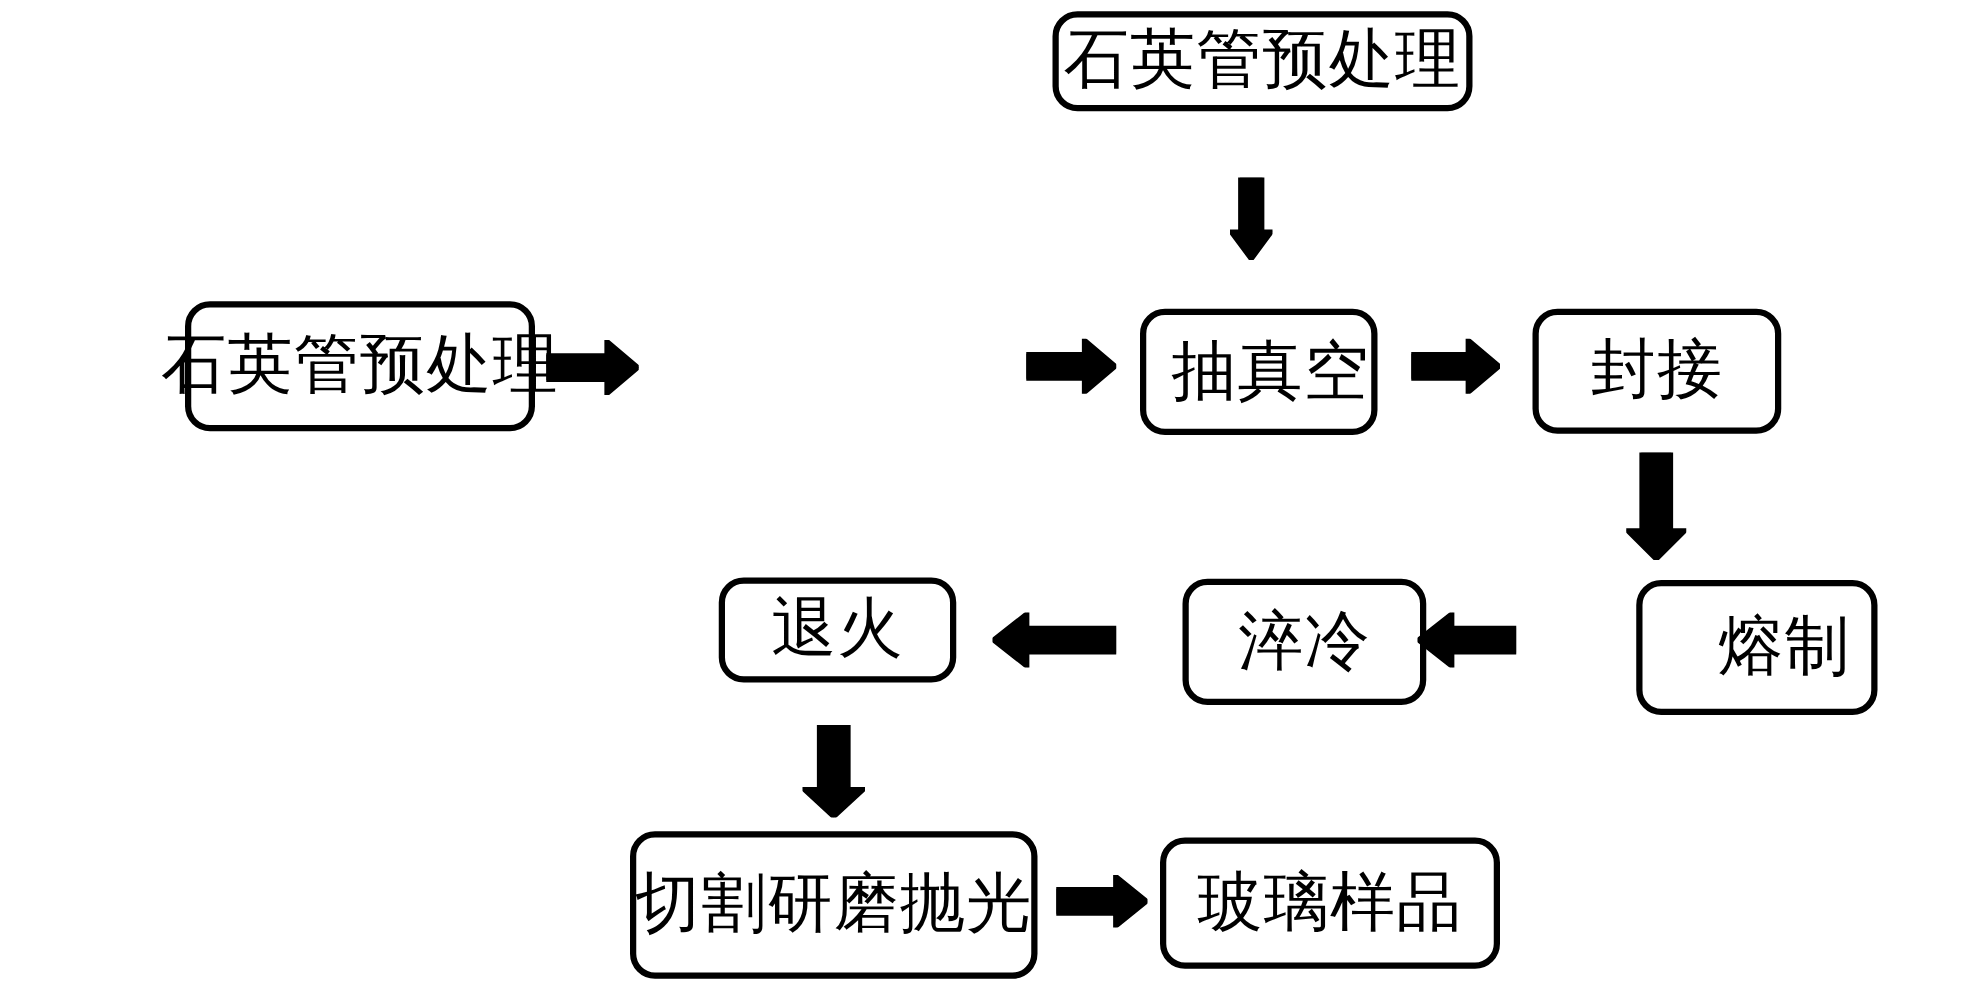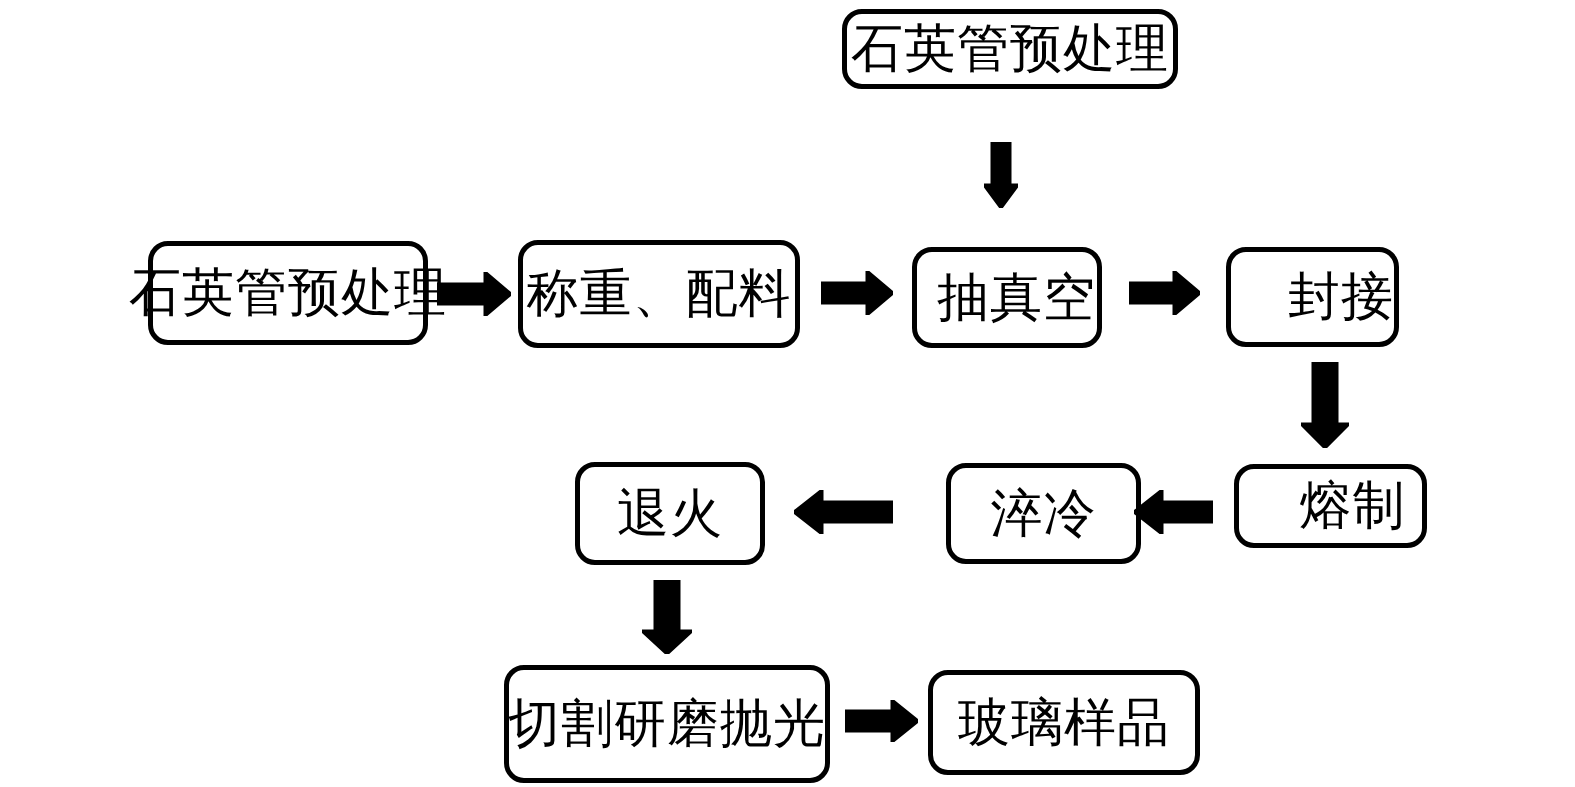--- a/index.html
+++ b/index.html
@@ -40,24 +40,24 @@
     fill: #000000;
     stroke: #000000;
     stroke-width: 3;
     stroke-linejoin: round;
   }
   
   #n-quartz  { left: 842px;  top: 9px;   width: 336px; height: 80px; }
   #n-raw     { left: 148px;  top: 241px; width: 280px; height: 104px; }
   #n-weigh   { left: 518px;  top: 240px; width: 282px; height: 108px; }
   #n-vacuum  { left: 912px;  top: 247px; width: 190px; height: 101px; padding-left: 19px; }
-  #n-seal    { left: 1226px; top: 247px; width: 173px; height: 100px; justify-content: flex-end; }
-  #n-melt    { left: 1234px; top: 464px; width: 193px; height: 84px; padding-left: 44px; }
+  #n-seal    { left: 1226px; top: 247px; width: 199px; height: 100px; }
+  #n-melt    { left: 1309px; top: 464px; width: 193px; height: 108px; padding-left: 44px; }
   #n-quench  { left: 913px;  top: 463px; width: 195px; height: 101px; margin-left: 33px; }
-  #n-anneal  { left: 575px;  top: 462px; width: 190px; height: 103px; text-align: right; }
+  #n-anneal  { left: 575px;  top: 462px; width: 190px; height: 84px; text-align: right; }
   #n-cut     { left: 504px;  top: 665px; width: 326px; height: 118px; }
   #n-sample  { left: 928px;  top: 670px; width: 272px; height: 105px; text-align: right; }
   
   #a-raw-weigh     { left: 437px;  top: 272px; }
   #a-weigh-vacuum  { left: 821px;  top: 271px; }
   #a-vacuum-seal   { left: 1129px; top: 271px; }
   #a-quartz-vacuum { left: 984px;  top: 142px; }
   #a-seal-melt     { left: 1301px; top: 362px; }
   #a-melt-quench   { left: 1134px; top: 490px; }
   #a-quench-anneal { left: 794px;  top: 490px; }
@@ -67,23 +67,20 @@
 </head>
 <body>
 
 <div id="canvas">
 
   <div class="node" id="n-quartz">
     <span class="node-label">石英管预处理</span>
   </div>
   <div class="node" id="n-raw">
     <span class="node-label">石英管预处理</span>
-  </div>
-  <div class="node" id="n-weigh">
-    <span class="node-label">称重、配料</span>
   </div>
   <div class="node" id="n-vacuum">
     <span class="node-label">抽真空</span>
   </div>
   <div class="node" id="n-seal">
     <span class="node-label">封接</span>
   </div>
   <div class="node" id="n-melt">
     <span class="node-label">熔制</span>
   </div>

